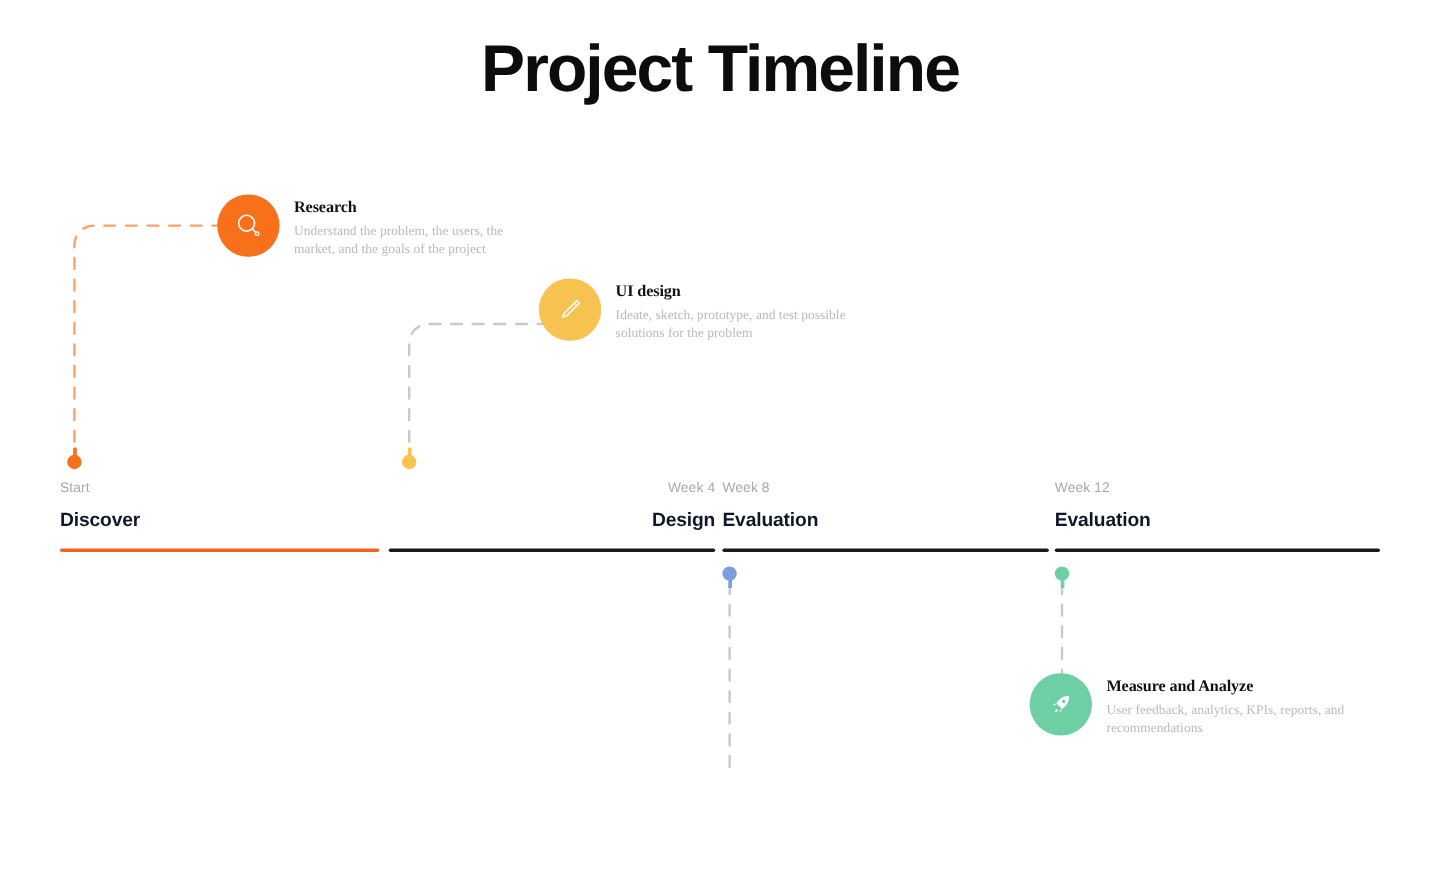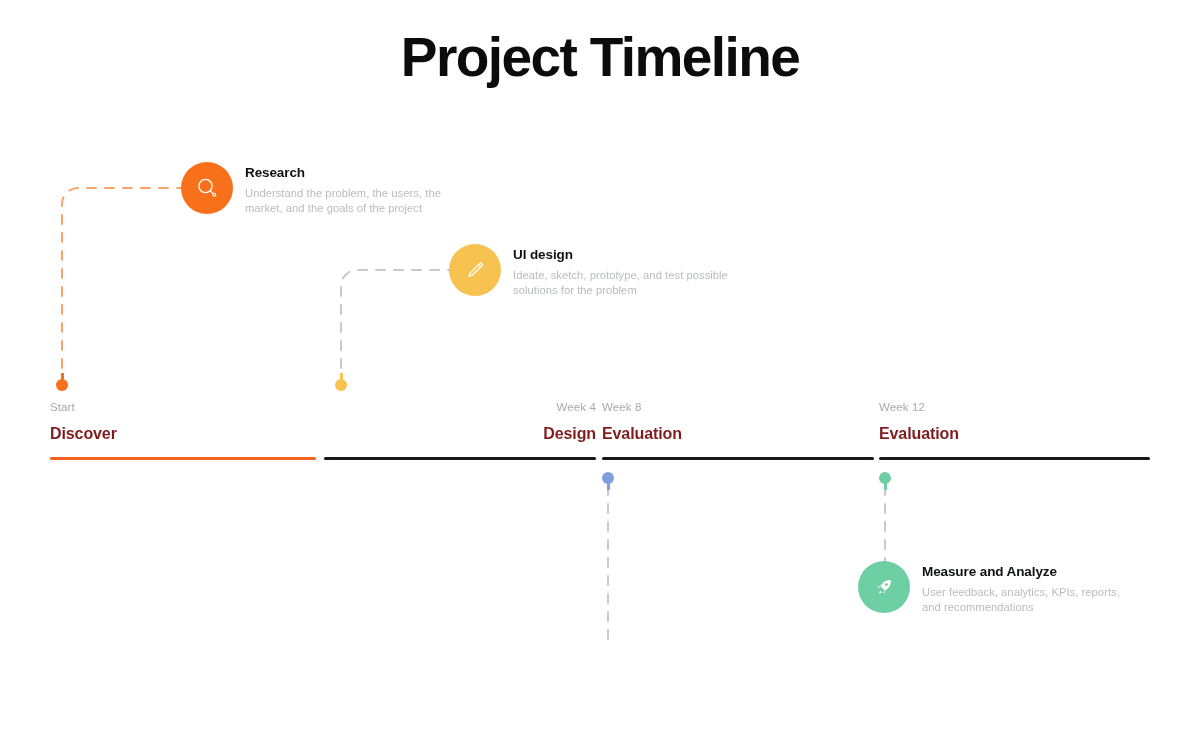--- a/index.html
+++ b/index.html
@@ -33,21 +33,21 @@
     font-size: 11.5px;
     color: #a7a9ad;
     letter-spacing: 0.1px;
     line-height: 14px;
     font-weight: 400;
   }
   .phase .phase-name {
     margin-top: 10px;
     font-size: 16px;
     font-weight: 700;
-    color: #7f1d1d;
+    color: #0f172a;
     letter-spacing: -0.1px;
     line-height: 20px;
   }
   .phase .phase-rule {
     position: absolute;
     left: 0; bottom: 0;
     height: 3px;
     width: 100%;
     background: #17191c;
     border-radius: 2px;
@@ -71,21 +71,21 @@
   .pin.up::after    { bottom: -6px; }
 
   
   .conn {
     position: absolute;
     pointer-events: none;
   }
   .conn svg { display: block; overflow: visible; }
 
   
-  .milestone { position: absolute; }
+  .milestone { position: absolute; font-family: Liberation Serif, serif; }
   .m-circle {
     position: absolute;
     left: 0; top: 0;
     width: 52px; height: 52px;
     border-radius: 50%;
     display: flex;
     align-items: center;
     justify-content: center;
   }
   .m-circle svg { display: block; }
@@ -178,21 +178,21 @@
           <circle cx="20.3" cy="19.8" r="1.5" stroke="#ffffff" stroke-width="1.1"></circle>
         </svg>
       </span>
     </div>
     <div class="m-text" style="left:64px; width:266px;">
       <div class="m-title">Research</div>
       <div class="m-desc" style="width:196px;">Understand the problem, the users, the market, and the goals of the project</div>
     </div>
   </div>
 
-  <div class="milestone" style="left:449px; top:244px; width:330px; height:60px;">
+  <div class="milestone" style="left:449px; top:232px; width:330px; height:60px;">
     <div class="m-circle" style="background:#f8c251;">
       <span>
         <svg width="26" height="26" viewBox="0 0 26 26" fill="none">
           <path d="M18.6 5.6 L20.7 7.7 L10.2 18.2 L6.9 19.4 L8.1 16.1 Z" stroke="#ffffff" stroke-width="1.3" stroke-linejoin="round"></path>
           <path d="M16.6 7.6 L18.7 9.7" stroke="#ffffff" stroke-width="1.1" stroke-linecap="round"></path>
         </svg>
       </span>
     </div>
     <div class="m-text" style="left:64px; width:266px;">
       <div class="m-title">UI design</div>

